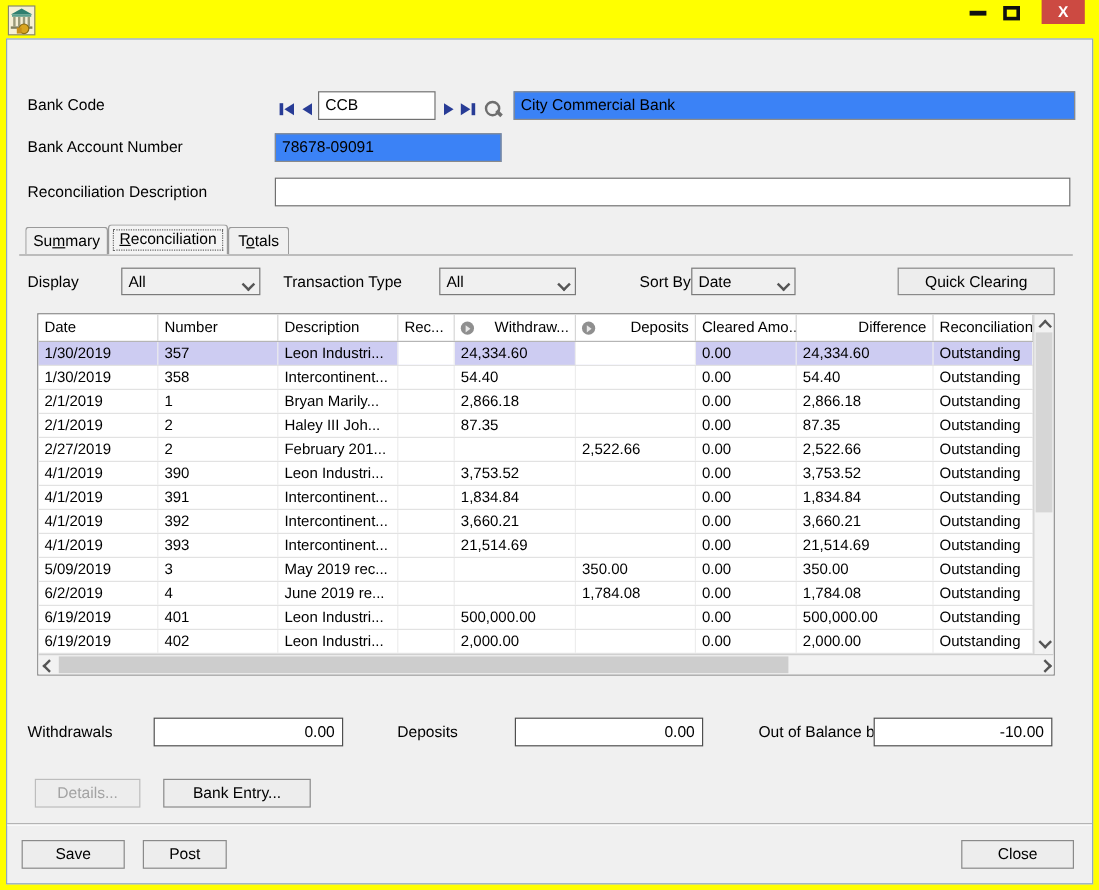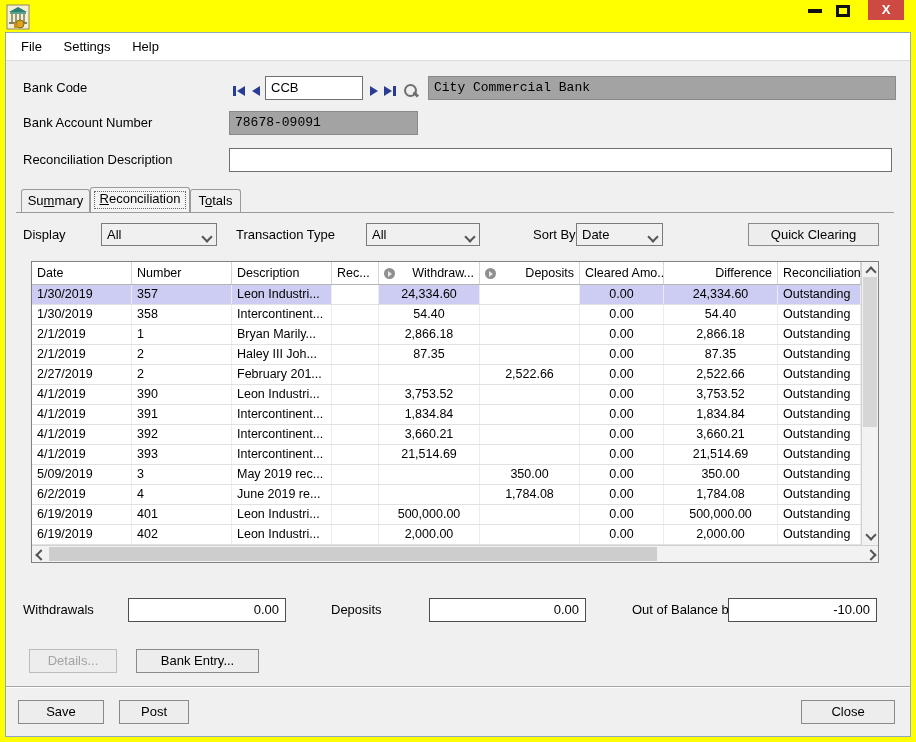--- a/index.html
+++ b/index.html
@@ -22,21 +22,21 @@
     background:#f0f0f0; border:1px solid #8fa8bc; }
   .menubar { position:absolute; left:0; top:0; width:100%; height:28px; background:#ffffff;
     border-bottom:1px solid #dcdcdc; font-size:13px; }
   .menu-item { display:inline-block; padding:6px 9px 0 9px; color:#000; cursor:default; }
   .menu-item:first-child { margin-left:6px; }
 
   .label { position:absolute; font-size:13px; color:#000; line-height:24px; white-space:nowrap; }
 
   .field { position:absolute; height:24px; border:1px solid #707070; background:#fff;
     font-size:13px; line-height:22px; padding:0 5px; white-space:nowrap; overflow:hidden; }
-  .field.readonly { background:#a3a3a3; border-color:#8a8a8a;font-family:Liberation Mono, monospace; }
+  .field.readonly { background:#3b82f6; border-color:#8a8a8a; }
 
   
   .navbtn { position:absolute; top:48px; height:20px; display:flex; align-items:center; gap:1px; cursor:pointer; }
   .tri-l { width:0; height:0; border-top:5px solid transparent; border-bottom:5px solid transparent; border-right:8px solid #283c96; }
   .tri-r { width:0; height:0; border-top:5px solid transparent; border-bottom:5px solid transparent; border-left:8px solid #283c96; }
   .nbar { width:3px; height:10px; background:#283c96; }
   .finder { position:absolute; top:50px; width:16px; height:16px; cursor:pointer; }
   .finder::before { content:''; position:absolute; left:1px; top:1px; width:9px; height:9px;
     border:2px solid #6e6e6e; border-radius:50%; }
   .finder::after { content:''; position:absolute; left:10px; top:10px; width:6px; height:2.5px;
@@ -81,21 +81,21 @@
   .hcell.num { text-align:right; }
   .drill { position:absolute; left:5px; top:6px; width:11px; height:11px; border-radius:50%;
     background:#8f8f8f; }
   .drill::after { content:''; position:absolute; left:4px; top:2.5px; width:0; height:0;
     border-top:3px solid transparent; border-bottom:3px solid transparent; border-left:4.5px solid #e8e8e8; }
   .grid-row { height:20px; background:#fff; border-bottom:1px solid #e2e2e2; cursor:default; }
   .grid-row.selected { background:#cdccf2; }
   .grid-row.selected .cell.blank { background:#ffffff; }
   .cell { font-size:12.5px; line-height:19px; padding:0 5px; border-right:1px solid #ededed;
     white-space:nowrap; overflow:hidden; }
-  .cell.num { text-align:center; }
+  .cell.num { text-align:left; }
 
   .vscroll { width:18px; background:#f2f2f2; border-left:1px solid #d0d0d0;
     display:flex; flex-direction:column; align-items:center; }
   .vthumb { width:14px; height:150px; background:#d6d6d6; margin-top:2px; }
   .vscroll .chev { margin-top:5px; }
   .vscroll .chev.down { position:absolute; bottom:24px; }
   .hscroll { height:17px; background:#f2f2f2; border-top:1px solid #d0d0d0; position:relative; }
   .hscroll .chev.left { position:absolute; left:4px; top:4px; }
   .hscroll .chev.right { position:absolute; right:4px; top:4px; }
   .hthumb { position:absolute; left:17px; top:1px; height:14px; width:608px; background:#cdcdcd; }
@@ -125,25 +125,20 @@
       <circle cx="14" cy="20" r="4" fill="#d9a520" stroke="#8a6a10"></circle>
       <rect x="8" y="19" width="4" height="5" fill="#c98f1a"></rect>
     </svg>
     <div class="win-min"></div>
     <div class="win-max"></div>
     <div class="win-close">X</div>
   </div>
 
   <div class="inner">
 
-    <div class="menubar">
-      <span class="menu-item">File</span>
-      <span class="menu-item">Settings</span>
-      <span class="menu-item">Help</span>
-    </div>
 
     <div class="label" style="left:17px; top:43px;">Bank Code</div>
     <div class="navbtn" style="left:227px;">
         <span class="nbar"></span>
         <span class="tri-l"></span>
       </div>
     <div class="navbtn" style="left:246px;">
         <span class="tri-l"></span>
       </div>
     <div class="field" style="left:259px; top:43px; width:98px;">CCB</div>

